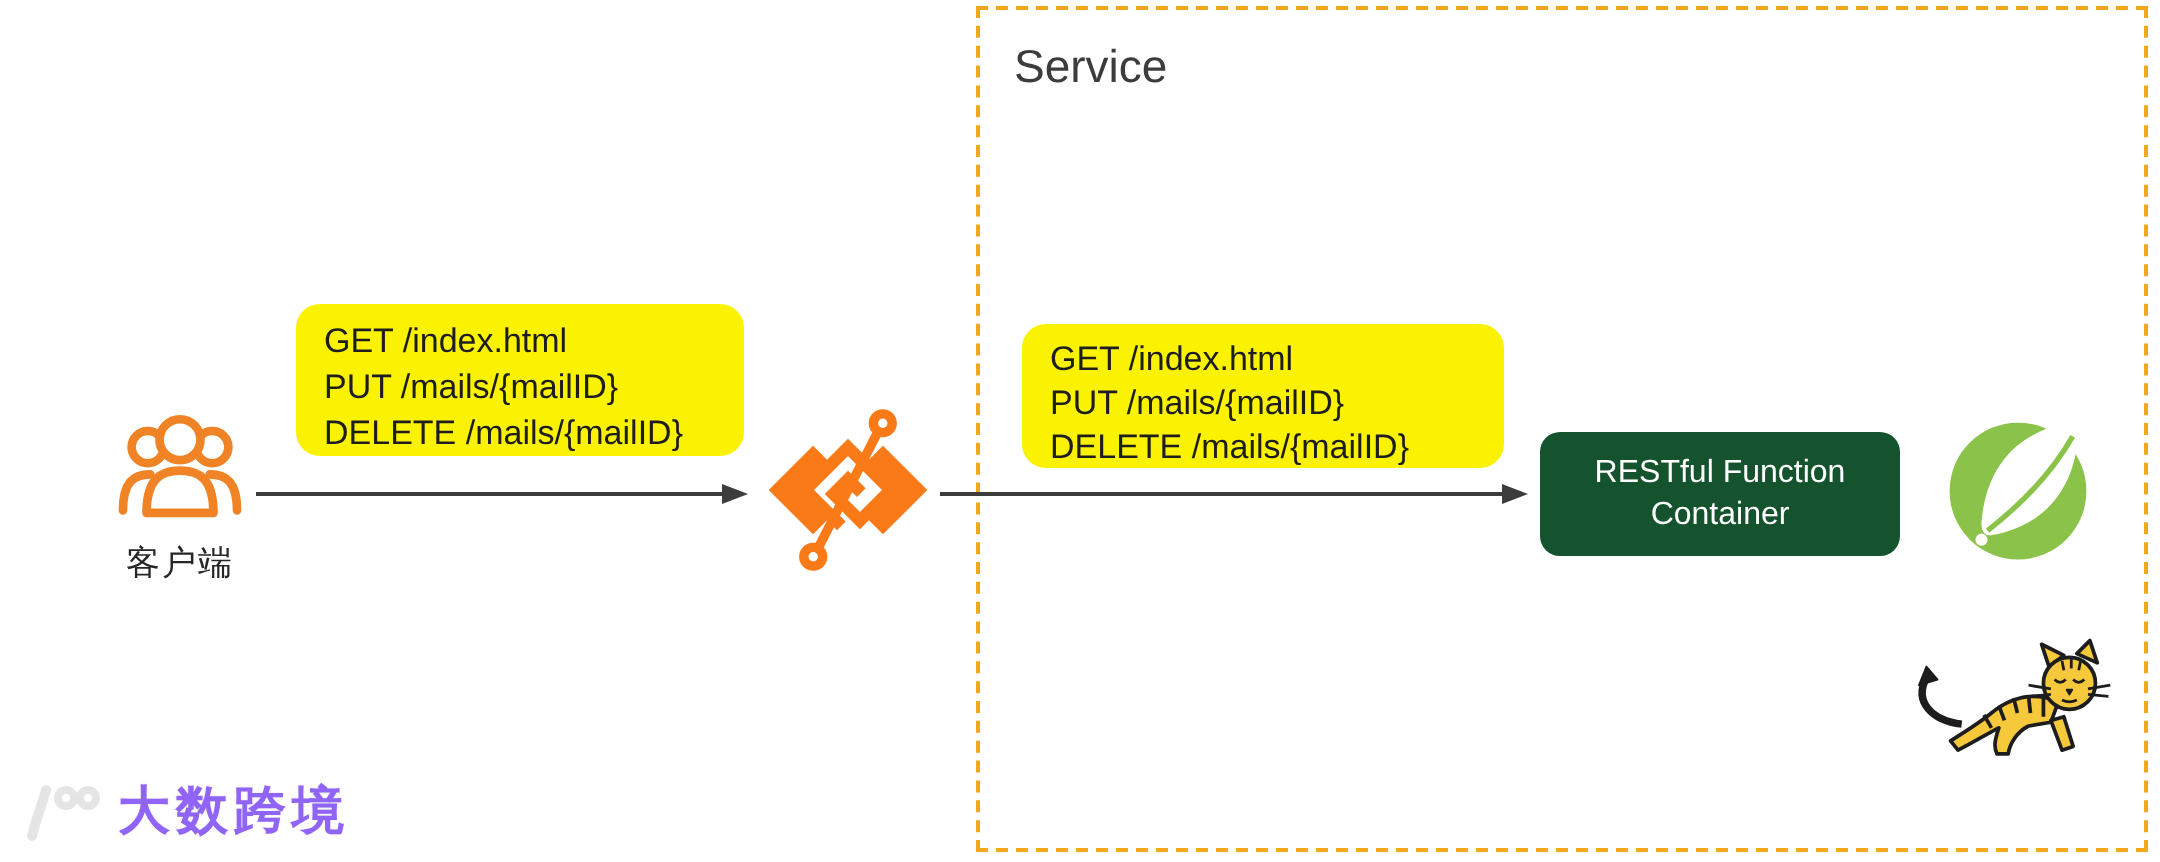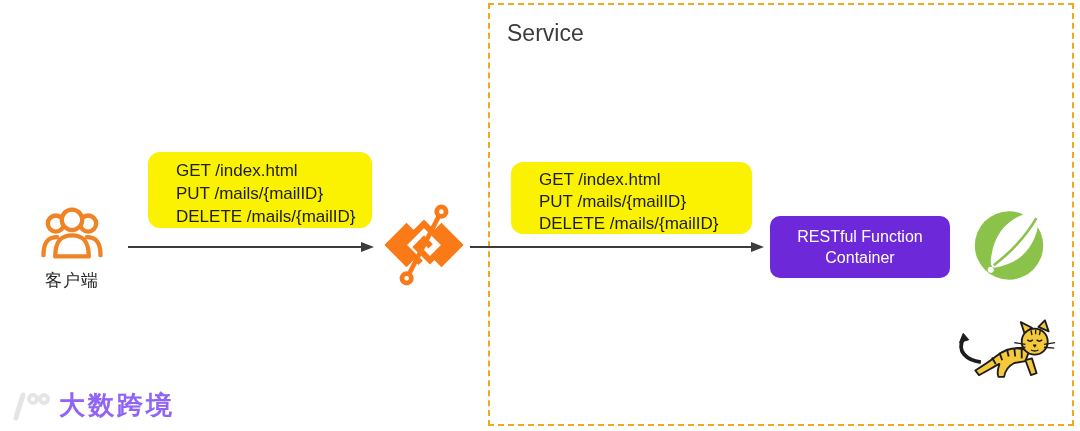--- a/index.html
+++ b/index.html
@@ -3,47 +3,47 @@
 <meta charset="utf-8">
 <style>
   html,body{margin:0;padding:0;background:#fff;}
   .canvas{
     position:relative;width:1080px;height:431px;background:#ffffff;
     font-family:"Liberation Sans",sans-serif;overflow:hidden;
   }
   .abs{position:absolute;}
 
   
-  .client{left:28px;top:200px;width:88px;text-align:center;}
+  .client{left:46px;top:200px;width:88px;text-align:center;}
   .client-label{margin-top:3px;font-size:17px;color:#262626;letter-spacing:1px;}
 
   
   .req-box{
     background:#FAF200;border-radius:12px;color:#1d1d1d;
-    font-size:17px;padding:7px 10px 0 28px;box-sizing:border-box;
+    font-size:17px;padding:7px 10px 0 14px;box-sizing:border-box;
   }
   .req-box .rl{white-space:nowrap;}
   .req-one{left:148px;top:152px;width:224px;height:76px;}
   .req-one .rl{line-height:23px;}
   .req-two{left:511px;top:162px;width:241px;height:72px;}
   .req-two .rl{line-height:22px;}
 
   
   .gateway{left:377px;top:198px;width:94px;height:94px;}
 
   
   .service-box{
     left:488px;top:3px;width:586px;height:423px;
     border:2px dashed #F3A81B;box-sizing:border-box;
   }
   .service-label{position:absolute;left:17px;top:15px;font-size:23px;color:#3c3c3c;}
 
   
   .rest-box{
-    left:770px;top:216px;width:180px;height:62px;background:#6d28d9;
+    left:770px;top:216px;width:180px;height:62px;background:#14532d;
     border-radius:10px;color:#ffffff;font-size:16px;line-height:21px;
     display:flex;align-items:center;justify-content:center;text-align:center;
     padding:0 18px;box-sizing:border-box;
   }
 
   
   .rails-logo{left:961px;top:96px;}
   .spring-logo{left:971px;top:206px;}
   .tomcat-logo{left:953px;top:319px;}
 

